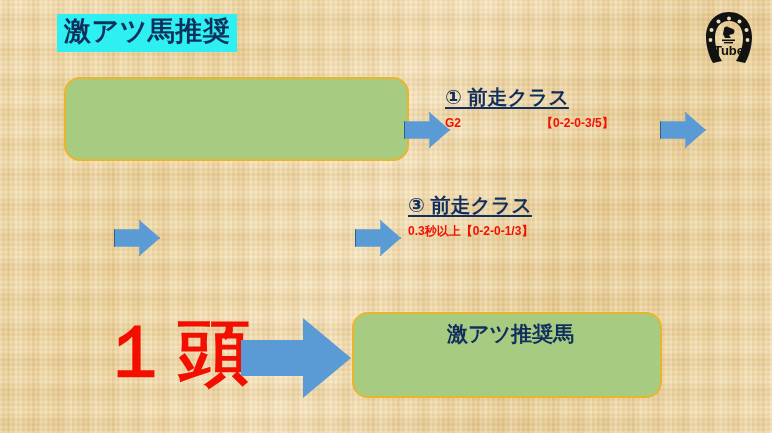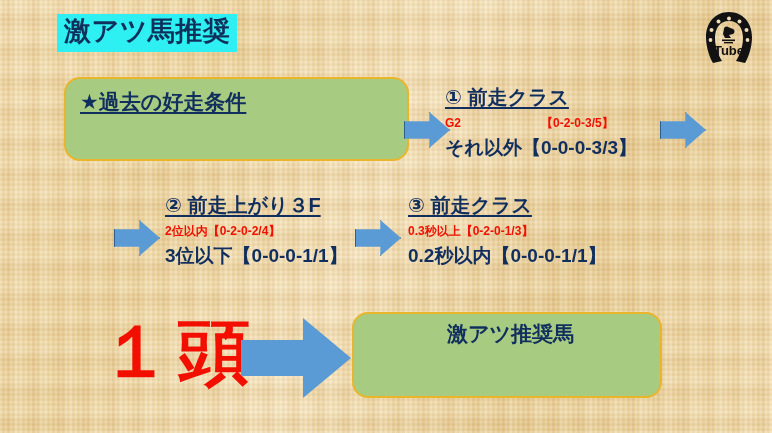--- a/index.html
+++ b/index.html
@@ -203,67 +203,51 @@
       <g fill="#121212">
         <path d="M25 21 C25 19 27 18 29 19 L34 21 C36 22 36 25 34 26 L30 27 L32 30 L26 30 L24 26 Z"></path>
         <rect x="23" y="31.5" width="13" height="1.6"></rect>
         <rect x="25" y="34" width="9" height="1.4"></rect>
       </g>
       <text x="30" y="47" text-anchor="middle" font-family="'Liberation Sans', sans-serif" font-size="13" font-weight="bold" fill="#121212">Tube</text>
     </svg>
   </div>
 
   <div class="abs green-box" id="box-conditions">
-    <div class="head-nav" id="cond-title">★過去の好走条件</div>
   </div>
 
   <div class="abs arrow-wrap" id="arrow-a">
     <div class="arrow-small"></div>
   </div>
 
   <div class="abs stat-block" id="block-1">
     <span class="head-nav">① 前走クラス</span>
     <span class="row line-red">
       <span class="g2-label">G2</span><span>【0-2-0-3/5】</span>
     </span>
-    <span class="row line-navy">
-      <span>それ以外</span><span>【0-0-0-3/3】</span>
-    </span>
   </div>
 
   <div class="abs arrow-wrap" id="arrow-b">
     <div class="arrow-small"></div>
   </div>
 
   <div class="abs arrow-wrap" id="arrow-c">
     <div class="arrow-small"></div>
   </div>
 
-  <div class="abs stat-block" id="block-2">
-    <span class="head-nav">② 前走上がり３F</span>
-    <span class="row line-red">
-      <span>2位以内</span><span>【0-2-0-2/4】</span>
-    </span>
-    <span class="row line-navy">
-      <span>3位以下</span><span>【0-0-0-1/1】</span>
-    </span>
-  </div>
 
   <div class="abs arrow-wrap" id="arrow-d">
     <div class="arrow-small"></div>
   </div>
 
   <div class="abs stat-block" id="block-3">
     <span class="head-nav">③ 前走クラス</span>
     <span class="row line-red">
       <span>0.3秒以上</span><span>【0-2-0-1/3】</span>
     </span>
-    <span class="row line-navy">
-      <span>0.2秒以内</span><span>【0-0-0-1/1】</span>
-    </span>
   </div>
 
   <div class="abs" id="one-horse">１頭</div>
 
   <div class="abs" id="arrow-big">
     <svg viewBox="0 0 110 80" width="110" height="80">
       <polygon points="0,22 62,22 62,0 110,40 62,80 62,58 0,58" fill="#5b9bd5"></polygon>
     </svg>
   </div>
 

